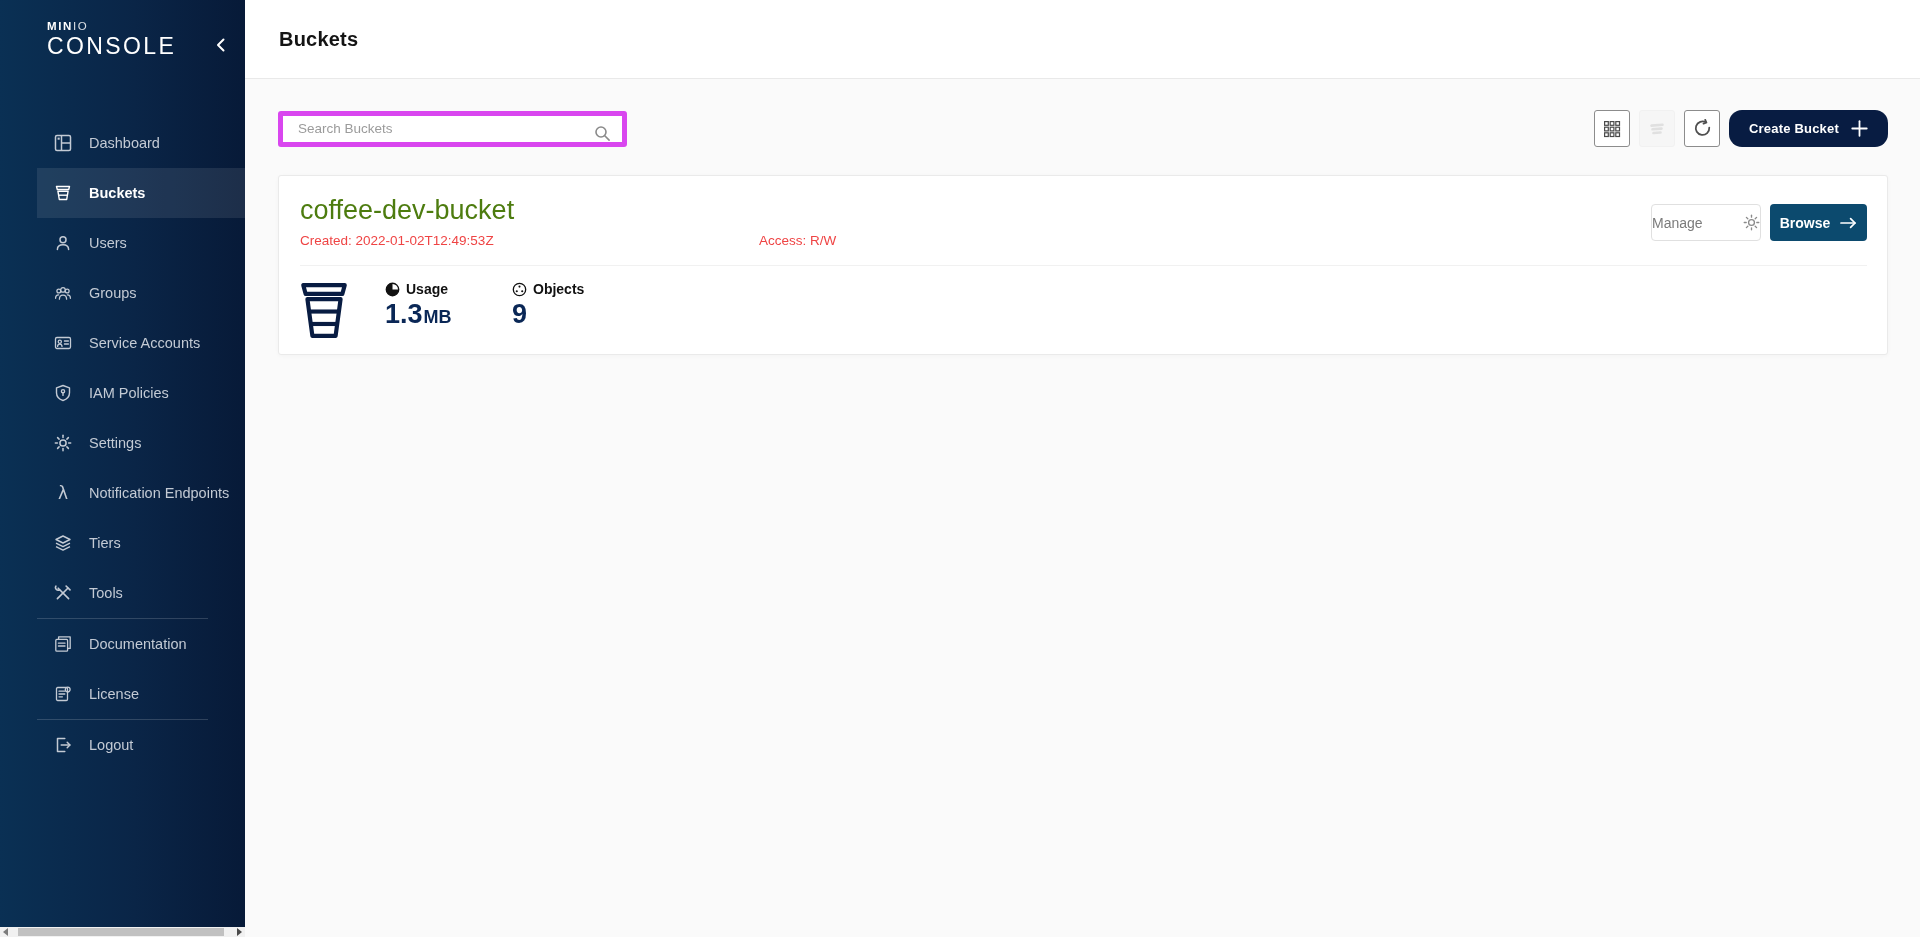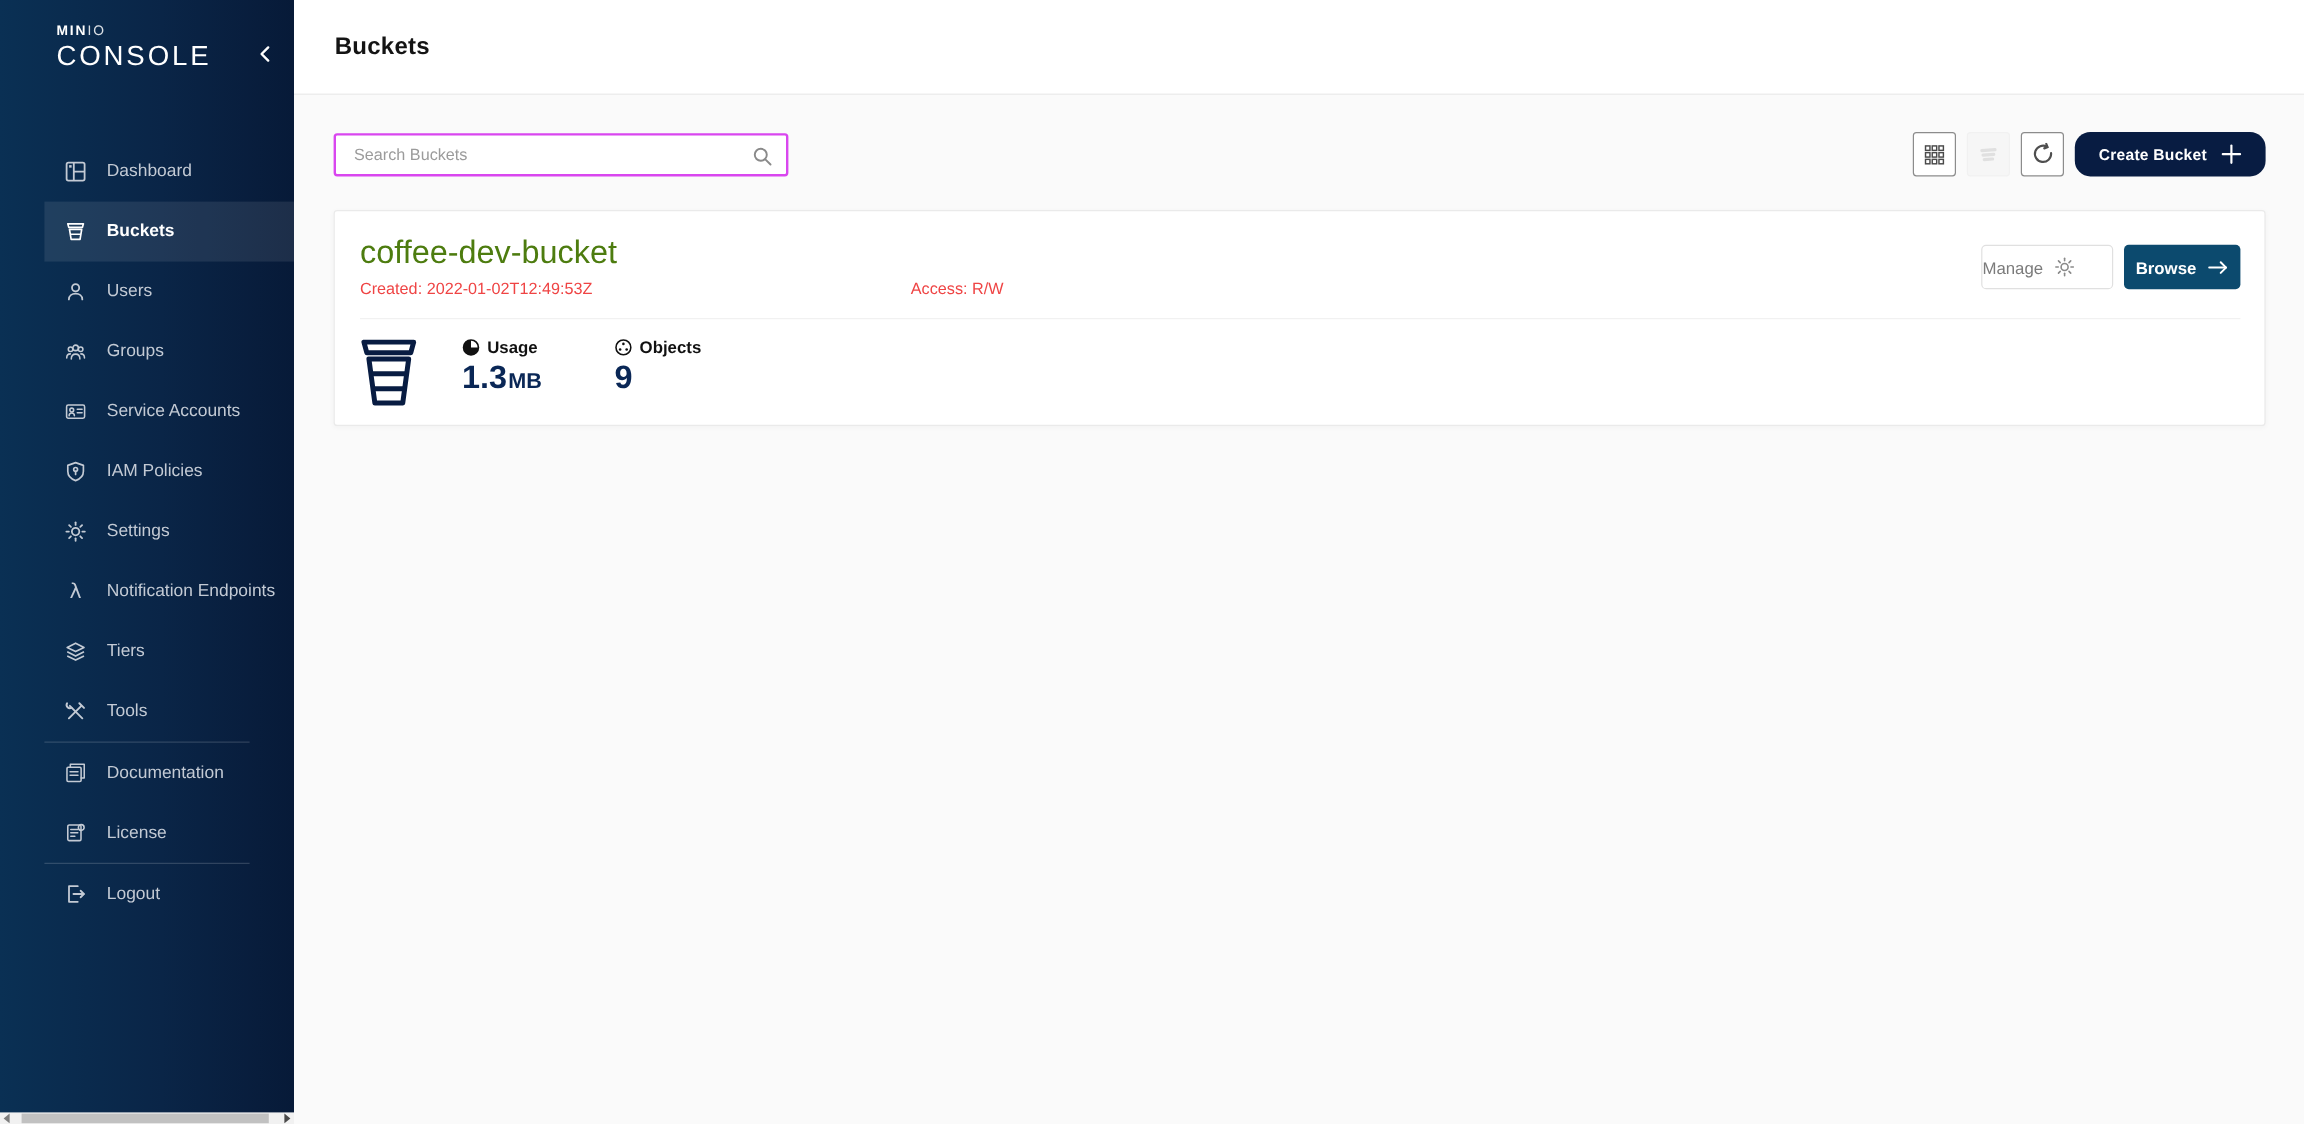--- a/index.html
+++ b/index.html
@@ -29,22 +29,22 @@
   .sb-arrow.left  { left:3px;  border-right:5px solid #7d7d7d; }
   .sb-arrow.right { right:3px; border-left:5px solid #4a4a4a; }
 
   
   .main { position:absolute; left:245px; top:0; width:1675px; height:937px; background:#fafafa; }
   .page-header { height:79px; background:#fff; border-bottom:1px solid #e9e9e9;
     display:flex; align-items:center; padding-left:34px; }
   .page-title { font-size:20px; font-weight:700; color:#141414; letter-spacing:.2px; }
 
   .toolbar { display:flex; align-items:center; margin:31px 32px 0 33px; height:37px; }
-  .search-box { position:relative; width:379px; height:36px; background:#fff;
-    border:2px solid #d946ef; border-radius:3px; }
+  .search-box { position:relative; width:349px; height:36px; background:#fff;
+    border:5px solid #d946ef; border-radius:3px; }
   .search-box input { border:none; outline:none; background:transparent; width:100%; height:100%;
     padding:0 42px 0 15px; font-size:13.5px; color:#333; font-family:inherit; }
   .search-box input::placeholder { color:#9b9b9b; }
   .search-glass { position:absolute; right:11px; top:9px; }
 
   .toolbar-right { margin-left:auto; display:flex; align-items:center; gap:9px; }
   .icon-btn { width:36px; height:37px; background:#fff; border:1px solid #8c8c8c; border-radius:3px;
     display:flex; align-items:center; justify-content:center; cursor:pointer; padding:0; }
   .icon-btn.disabled { background:#f6f6f6; border-color:#f1f1f1; cursor:default; }
   .create-btn { height:37px; width:159px; background:#081C42; color:#fff; border:none; border-radius:13px;
@@ -53,21 +53,21 @@
 
   
   .bucket-card { position:relative; margin:28px 32px 0 33px; height:180px; background:#fff;
     border:1px solid #eaeaea; border-radius:3px; box-shadow:0 1px 4px rgba(0,0,0,0.03); }
   .card-head { padding:19px 20px 0 21px; position:relative; }
   .bucket-name { font-size:27px; font-weight:400; color:#4d7c0f; cursor:pointer; display:inline-block; }
   .bucket-meta { margin-top:7px; font-size:13.5px; color:#ef4444; position:relative; height:17px; }
   .meta-access { position:absolute; left:459px; top:0; }
   .card-actions { position:absolute; top:28px; right:20px; display:flex; gap:9px; }
   .manage-btn { width:110px; height:37px; background:#fff; border:1px solid #e0e0e0; border-radius:4px;
-    color:#7b7b7b; font-size:14px; display:flex; align-items:center; justify-content:flex-start; gap:9px;
+    color:#7b7b7b; font-size:14px; display:flex; align-items:center; justify-content:space-between; gap:9px;
     cursor:pointer; font-family:inherit; }
   .browse-btn { width:97px; height:37px; background:#0c4a6e; border:none; border-radius:4px;
     color:#fff; font-size:14px; font-weight:600; display:flex; align-items:center; justify-content:center;
     gap:10px; cursor:pointer; font-family:inherit; }
   .card-divider { border-top:1px solid #f1f1f1; margin:15px 20px 0 21px; }
   .card-bottom { display:flex; align-items:flex-start; padding:15px 20px 0 21px; }
   .big-bucket { margin-top:1px; }
   .metric { width:90px; margin-left:37px; }
   .metric-label { display:flex; align-items:center; gap:6px; font-size:14px; font-weight:700; color:#111; }
   .metric-value { margin-top:2px; font-size:27px; font-weight:700; color:#0A2756; }

